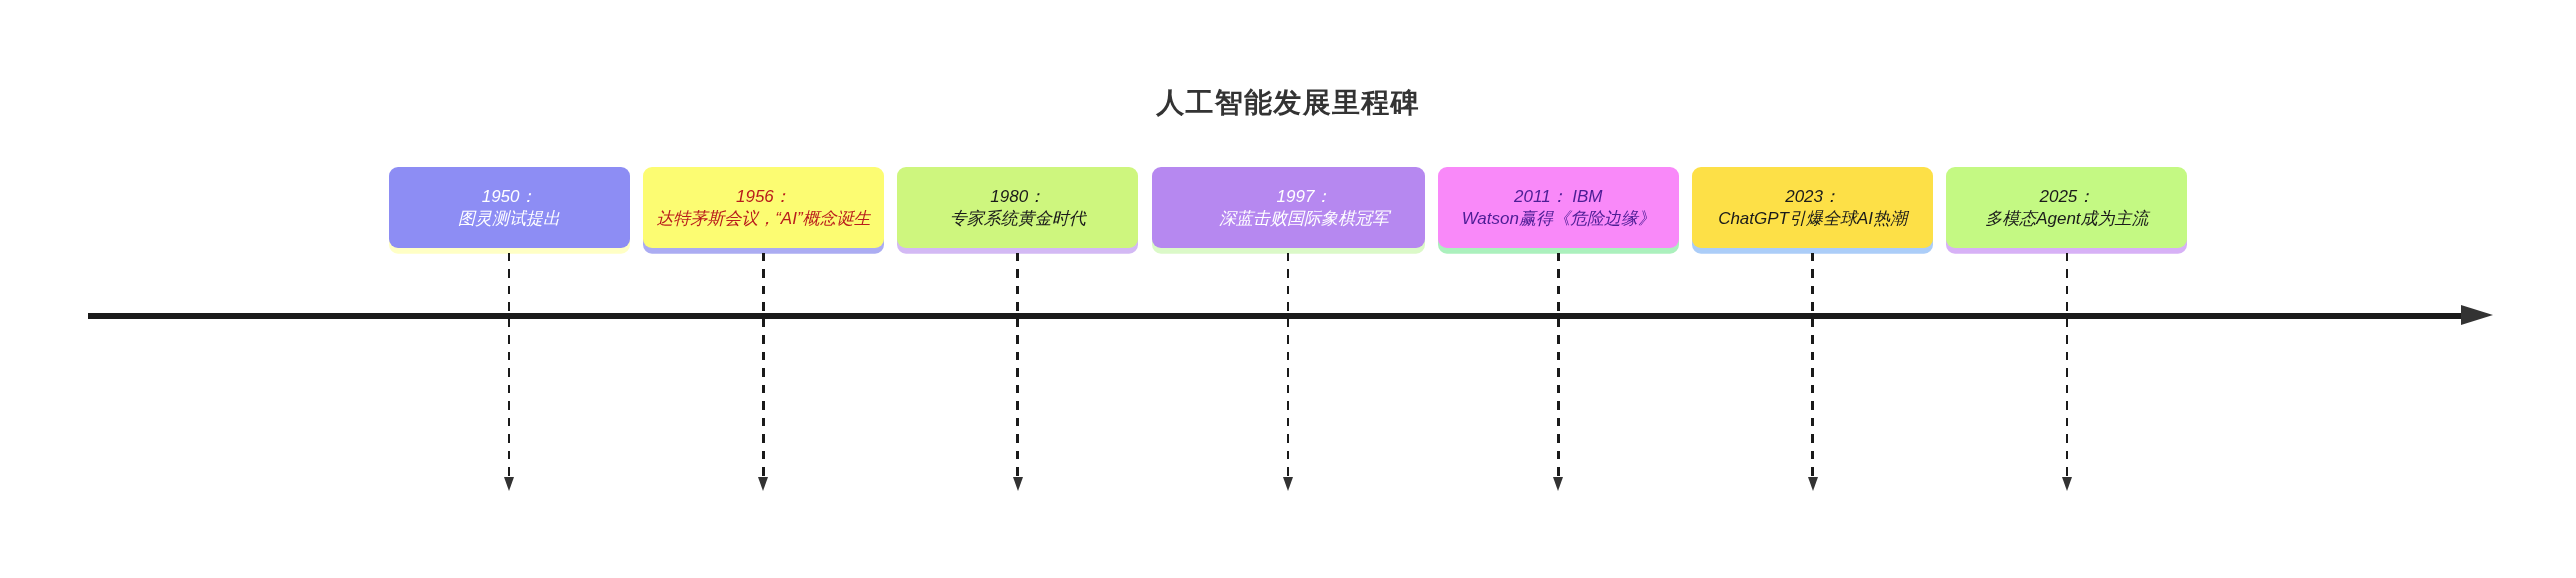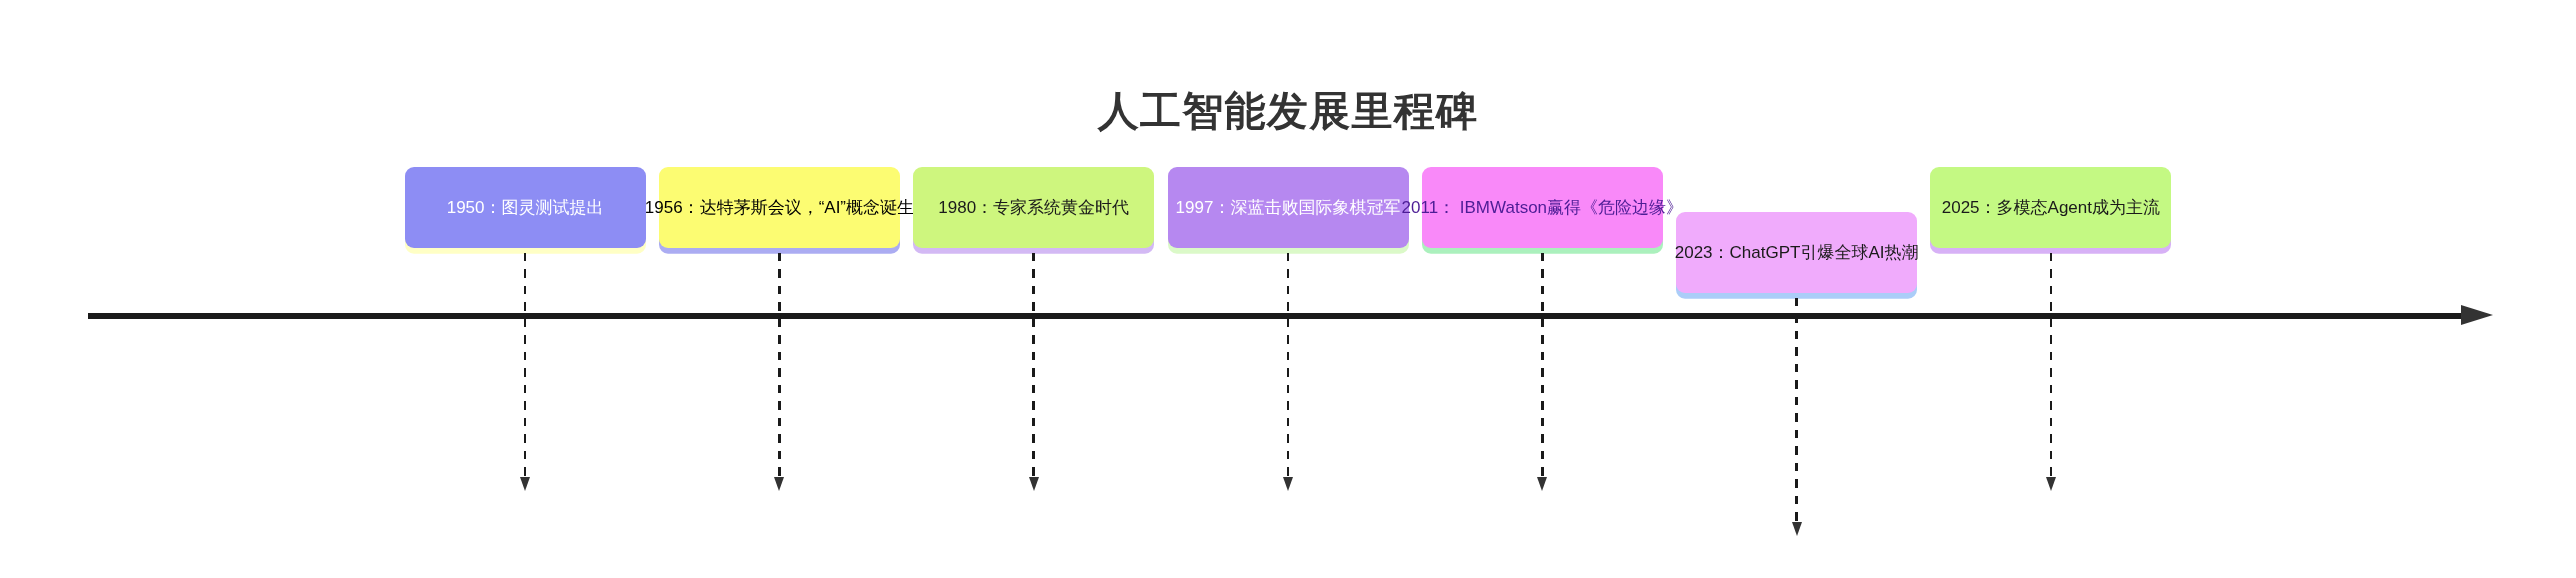--- a/index.html
+++ b/index.html
@@ -10,47 +10,48 @@
     background: #ffffff;
     overflow: hidden;
     font-family: "Liberation Sans", sans-serif;
   }
   .diagram-title {
     position: absolute;
     top: 84px;
     left: 0;
     width: 100%;
     text-align: center;
-    font-size: 41px;
+    font-size: 28px;
     font-weight: bold;
     color: #333333;
     letter-spacing: 1.3px;
   }
   .milestones-row {
     position: absolute;
     top: 167px;
     left: 0;
     width: 100%;
     display: flex;
     justify-content: center;
     gap: 13.3px;
   }
   .milestone-card {
     position: relative;
     width: 241px;
     height: 81px;
     border-radius: 9px;
     flex: 0 0 auto;
     display: flex;
-    flex-direction: row;
+    flex-direction: column;
     justify-content: center;
     align-items: center;
     font-size: 17px;
     line-height: 21.6px;
     text-align: center;
+    font-style: italic;
   }
   .milestone-line {
     white-space: nowrap;
     width: max-content;
     flex: 0 0 auto;
   }
   .drop-arrow {
     position: absolute;
     top: 86px;
     left: 50%;
@@ -103,53 +104,53 @@
 
   <div class="milestones-row">
       <div class="milestone-card" style="background: rgb(141, 141, 244); box-shadow: rgb(255, 255, 197) 0px 5.7px 0px; color: rgb(255, 255, 255);">
       <div class="milestone-line">1950：</div>
       <div class="milestone-line">图灵测试提出</div>
       <div class="drop-arrow">
         <div class="dash-line"></div>
         <div class="down-arrowhead"></div>
       </div>
     </div>
-      <div class="milestone-card" style="background: rgb(252, 252, 114); box-shadow: rgb(171, 172, 242) 0px 5.7px 0px; color: #000000;">
+      <div class="milestone-card" style="background: rgb(252, 252, 114); box-shadow: rgb(171, 172, 242) 0px 5.7px 0px; color: #b91c1c;">
       <div class="milestone-line">1956：</div>
       <div class="milestone-line">达特茅斯会议，“AI”概念诞生</div>
       <div class="drop-arrow">
         <div class="dash-line"></div>
         <div class="down-arrowhead"></div>
       </div>
     </div>
       <div class="milestone-card" style="background: rgb(206, 246, 126); box-shadow: rgb(211, 185, 244) 0px 5.7px 0px; color: rgb(26, 26, 26); align-items: center;">
       <div class="milestone-line">1980：</div>
       <div class="milestone-line">专家系统黄金时代</div>
       <div class="drop-arrow">
         <div class="dash-line"></div>
         <div class="down-arrowhead"></div>
       </div>
     </div>
-      <div class="milestone-card" style="background: rgb(182, 136, 240); box-shadow: rgb(219, 249, 200) 0px 5.7px 0px; color: rgb(255, 255, 255);">
+      <div class="milestone-card" style="background: rgb(182, 136, 240); box-shadow: rgb(219, 249, 200) 0px 5.7px 0px; color: rgb(255, 255, 255); padding-left: 32px;">
       <div class="milestone-line">1997：</div>
       <div class="milestone-line">深蓝击败国际象棋冠军</div>
       <div class="drop-arrow">
         <div class="dash-line"></div>
         <div class="down-arrowhead"></div>
       </div>
     </div>
       <div class="milestone-card" style="background: rgb(249, 137, 249); box-shadow: rgb(171, 240, 189) 0px 5.7px 0px; color: #4c1d95;">
       <div class="milestone-line">2011： IBM</div>
       <div class="milestone-line">Watson赢得《危险边缘》</div>
       <div class="drop-arrow">
         <div class="dash-line"></div>
         <div class="down-arrowhead"></div>
       </div>
     </div>
-      <div class="milestone-card" style="background: #f0abfc; box-shadow: rgb(171, 205, 248) 0px 5.7px 0px; color: rgb(26, 26, 26); margin-top: 45px;">
+      <div class="milestone-card" style="background: #fde047; box-shadow: rgb(171, 205, 248) 0px 5.7px 0px; color: rgb(26, 26, 26);">
       <div class="milestone-line">2023：</div>
       <div class="milestone-line">ChatGPT引爆全球AI热潮</div>
       <div class="drop-arrow">
         <div class="dash-line"></div>
         <div class="down-arrowhead"></div>
       </div>
     </div>
       <div class="milestone-card" style="background: rgb(196, 249, 131); box-shadow: rgb(215, 177, 246) 0px 5.7px 0px; color: rgb(26, 26, 26);">
       <div class="milestone-line">2025：</div>
       <div class="milestone-line">多模态Agent成为主流</div>

